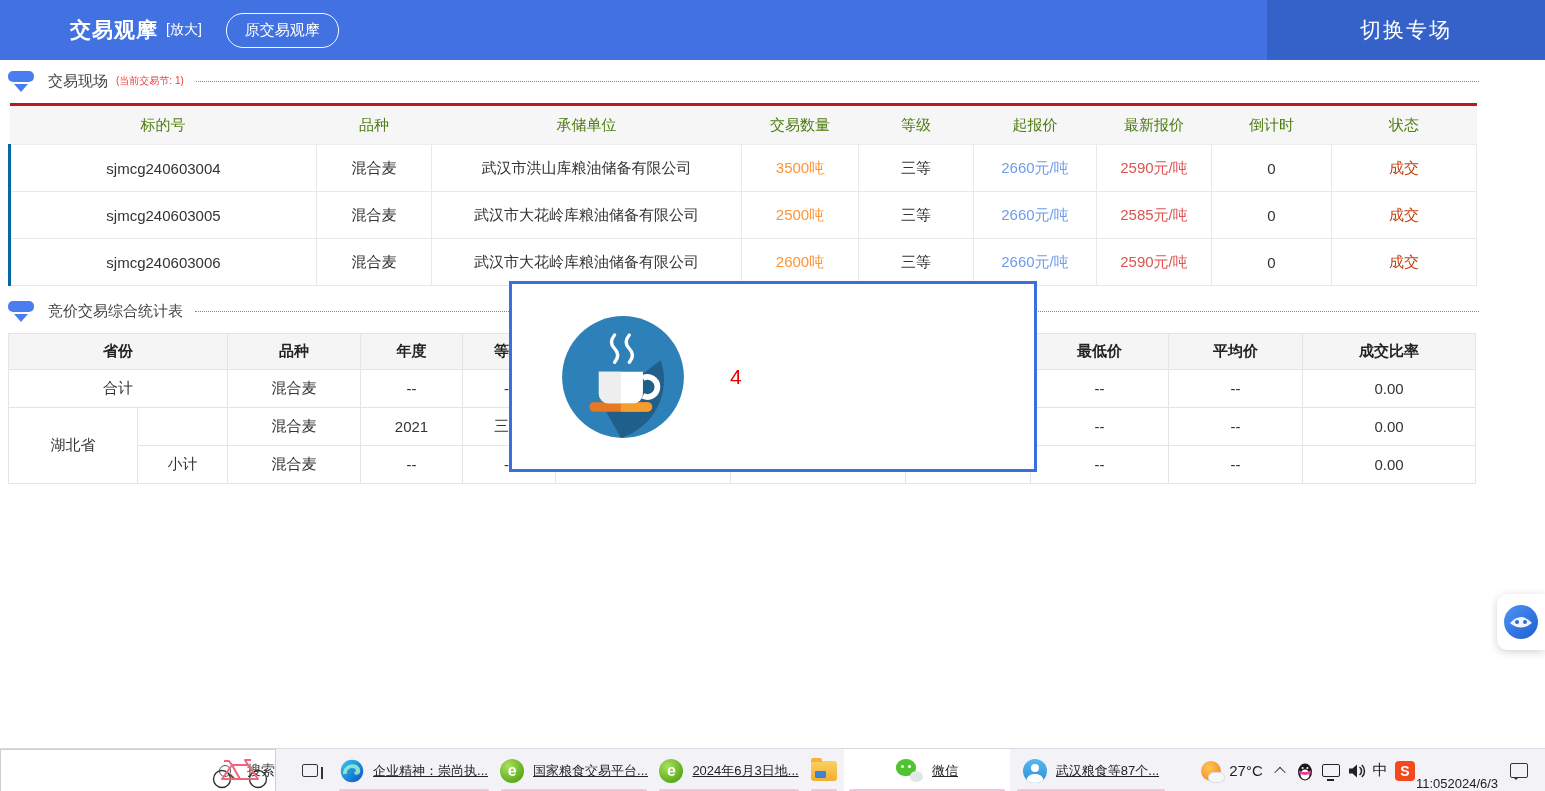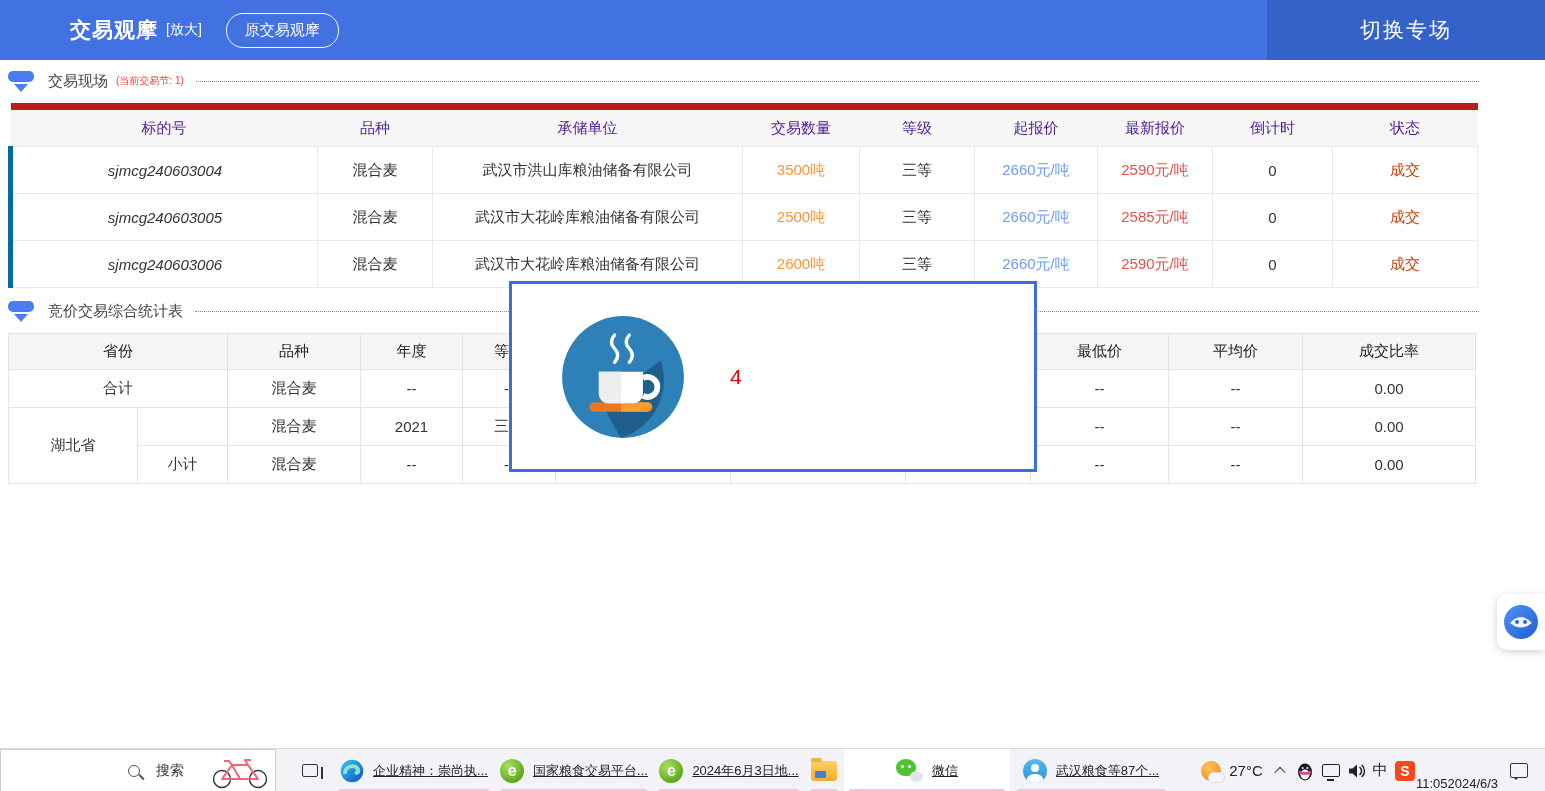--- a/index.html
+++ b/index.html
@@ -22,47 +22,47 @@
   .sec-icon { display:inline-block; margin-right:14px; }
   .sec-icon .cap { display:block; width:26px; height:11px; background:#4a7df0; border-radius:5px; }
   .sec-icon .tri { display:block; margin:2px auto 0; width:0; height:0; border-left:7px solid transparent; border-right:7px solid transparent; border-top:8px solid #4a7df0; }
   .sec-title { font-size:15px; color:#444; }
   .sec-note { font-size:10px; color:#f03b3b; margin-left:8px; }
   .sec-dots { flex:1; border-top:1px dotted #888; margin:0 2px 0 12px; height:0; }
 
   
   table { border-collapse:collapse; table-layout:fixed; }
   .t1 { position:absolute; left:8px; top:103px; width:1467px; font-size:15px; }
-  .t1 th { height:40px; background:#f6f6f6; font-weight:normal; color:#4c1d95; border-top:7px solid #b91c1c; border-bottom:1px solid #ececec; }
+  .t1 th { height:40px; background:#f6f6f6; font-weight:normal; color:#4d7c0f; border-top:3px solid #b91c1c; border-bottom:1px solid #ececec; }
   .t1 td { height:47px; text-align:center; border-bottom:1px solid #e9e9e9; border-right:1px solid #e9e9e9; background:#fff; }
-  .t1 td:first-child { border-left:5px solid #0369a1;font-style:italic; }
+  .t1 td:first-child { border-left:3px solid #0369a1; }
   .t1 th { text-align:center; }
   .c-orange { color:#ff9432; }
   .c-blue   { color:#6f9ceb; }
   .c-red    { color:#dd5450; }
   .c-status { color:#c2410c; }
 
   
   .t2 { position:absolute; left:8px; top:333px; width:1467px; font-size:15px; }
-  .t2 th { height:36px; background:#f5f5f5; font-weight:normal; color:#222; border:1px solid #e4e4e4; }
+  .t2 th { height:36px; background:#f5f5f5; font-weight:bold; color:#222; border:1px solid #e4e4e4; }
   .t2 td { height:38px; text-align:center; border:1px solid #e4e4e4; background:#fff; }
 
   
   .modal { position:absolute; left:509px; top:281px; width:528px; height:191px; background:#fff; border:3px solid #3b6fdf; z-index:20; display:flex; align-items:center; }
   .modal-icon { margin-left:48px; width:126px; height:126px; flex:none; }
   .modal-text { margin-left:22px; font-size:20px; color:#5a5a5a; letter-spacing:1px; display:flex; align-items:center; }
   .modal-count { color:#e80000; font-size:21px; margin-left:22px; }
 
   
   .float-btn { position:absolute; left:1497px; top:594px; width:48px; height:56px; background:#fff; border-radius:10px 0 0 10px; box-shadow:0 2px 8px rgba(0,0,0,.18); z-index:30; display:flex; align-items:center; justify-content:center; cursor:pointer; }
 
   
   .taskbar { position:absolute; left:0; top:748px; width:1545px; height:43px; background:#f3f2f7; border-top:1px solid #d9d9e0; z-index:40; }
   .tb-item { position:absolute; top:0; height:43px; display:flex; align-items:center; justify-content:center; cursor:pointer; }
-  .search-box { left:0; width:276px; background:#fff; border:1px solid #cfcfcf; border-bottom:none; justify-content:center; padding-left:36px; gap:16px; }
+  .search-box { left:0; width:276px; background:#fff; border:1px solid #cfcfcf; border-bottom:none; justify-content:flex-end; padding-left:36px; gap:16px; }
   .search-label { font-size:14px; color:#333; }
   .mag { width:12px; height:12px; border:1.8px solid #555; border-radius:50%; position:relative; flex:none; }
   .mag::after { content:""; position:absolute; width:7px; height:1.8px; background:#555; transform:rotate(45deg); right:-6px; bottom:-2px; }
   .bike { position:absolute; right:3px; top:3px; }
   .taskview { left:292px; width:36px; }
   .tv { width:16px; height:13px; border:1.7px solid #333; border-radius:2px; position:relative; }
   .tv::after { content:""; position:absolute; right:-6px; top:2px; width:2px; height:12px; background:#333; }
   .app { gap:9px; font-size:13px; color:#222; }
   .app::after { content:""; position:absolute; left:5px; right:5px; bottom:0; height:3px; background:#ecc9d8; border-radius:2px; }
   .app-edge  { left:334px; width:160px; }

